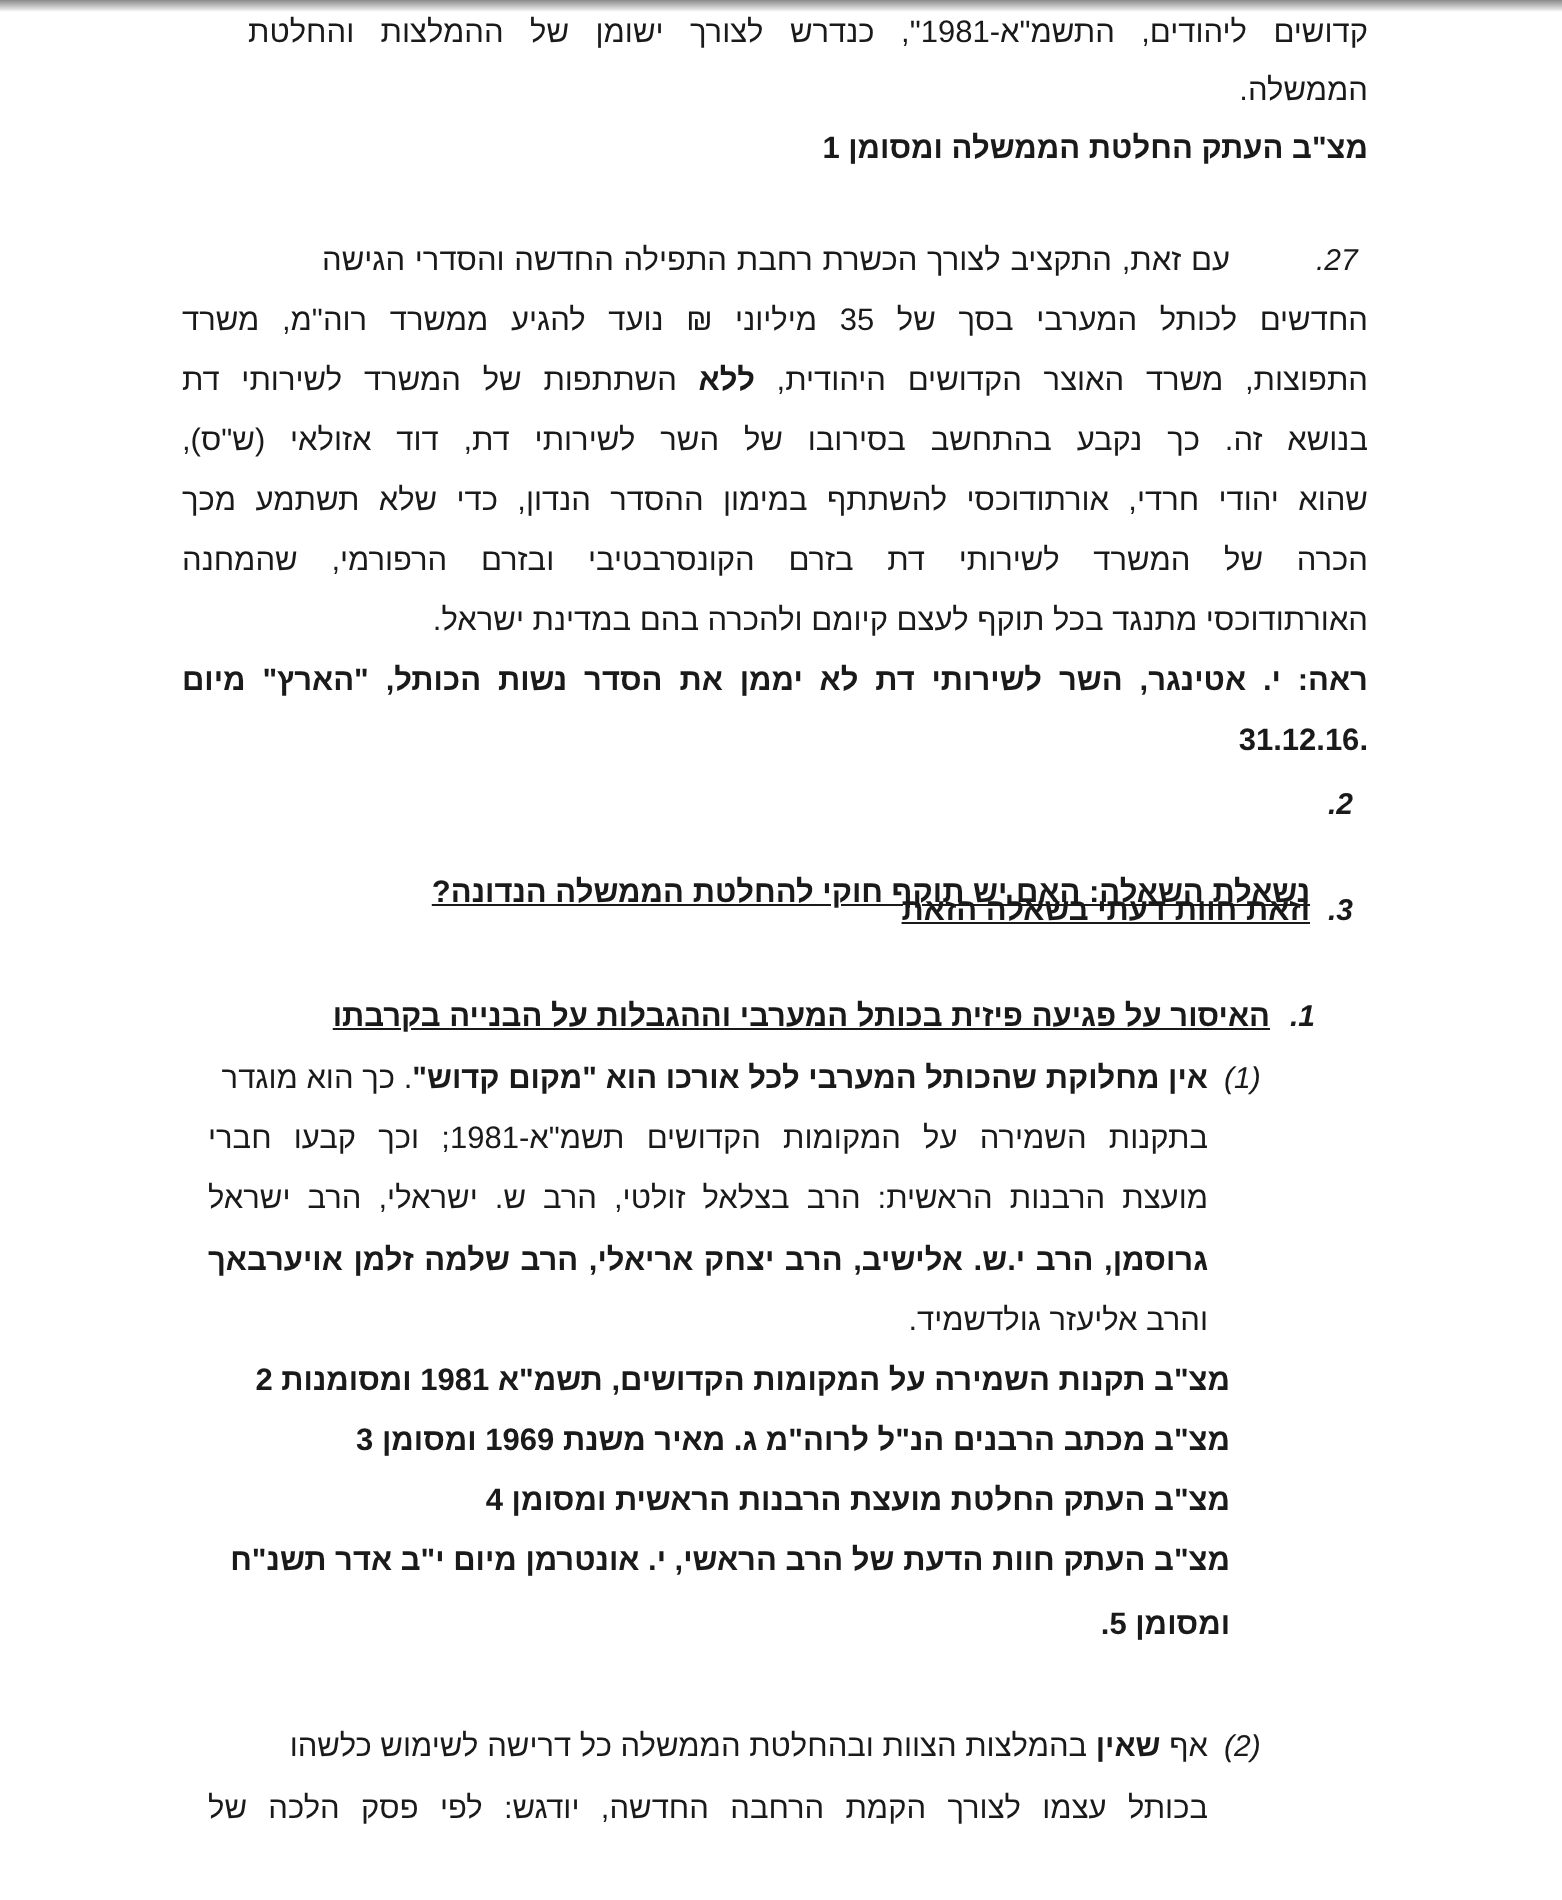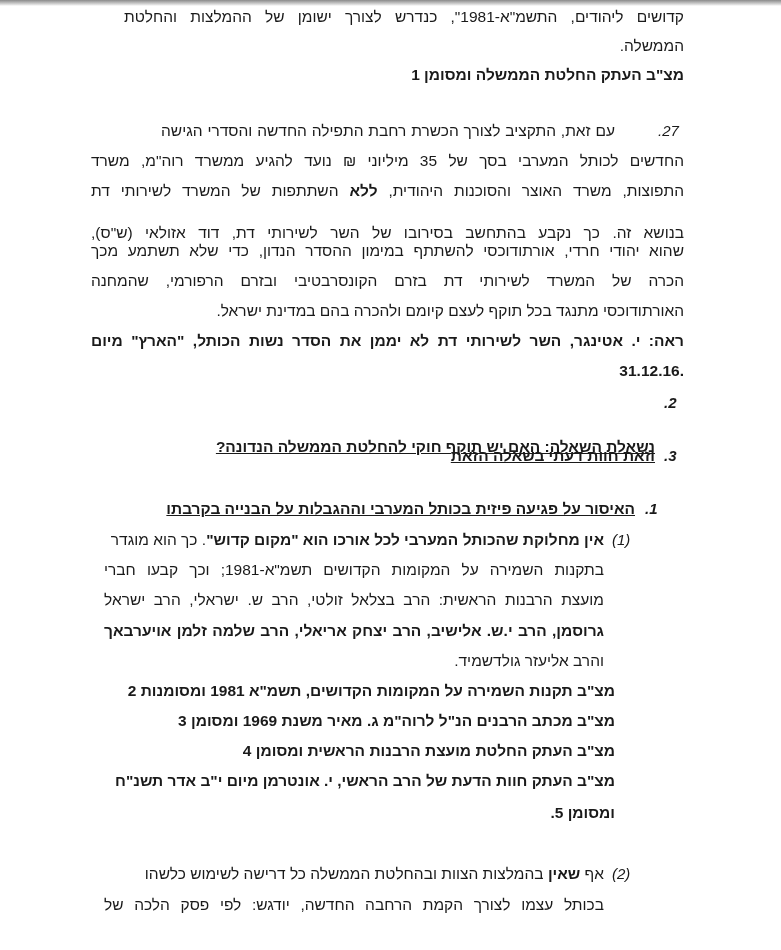--- a/index.html
+++ b/index.html
@@ -29,22 +29,22 @@
 
 <div class="page">
 
   <div class="line" style="top:7px; right:97px; width:560px;">קדושים ליהודים, התשמ"א-1981",  כנדרש לצורך ישומן של ההמלצות והחלטת</div>
   <div class="line noj" style="top:36px; right:97px; width:560px;">הממשלה.</div>
   <div class="line b noj" style="top:65px; right:97px; width:560px;">מצ"ב העתק החלטת הממשלה ומסומן 1</div>
 
   <span class="num" style="top:121px; left:658px;">.27</span>
   <div class="line" style="top:121px; right:166px; width:454px;">עם זאת, התקציב לצורך הכשרת רחבת התפילה החדשה והסדרי הגישה</div>
   <div class="line" style="top:151px; right:97px; width:593px;margin-left:24px;">החדשים לכותל המערבי בסך של 35 מיליוני ₪ נועד להגיע ממשרד רוה"מ,  משרד</div>
-  <div class="line" style="top:181px; right:97px; width:593px;"><span>התפוצות, משרד האוצר והסוכנות היהודית, </span><span class="b">ללא</span><span> השתתפות של המשרד לשירותי דת</span></div>
-  <div class="line" style="top:223px; right:97px; width:593px;">בנושא זה. כך נקבע בהתחשב בסירובו של השר לשירותי דת, דוד אזולאי (ש"ס),</div>
+  <div class="line" style="top:181px; right:97px; width:593px;"><span>התפוצות, משרד האוצר הקדושים היהודית, </span><span class="b">ללא</span><span> השתתפות של המשרד לשירותי דת</span></div>
+  <div class="line" style="top:211px; right:97px; width:593px;">בנושא זה. כך נקבע בהתחשב בסירובו של השר לשירותי דת, דוד אזולאי (ש"ס),</div>
   <div class="line" style="top:241px; right:97px; width:593px;">שהוא יהודי חרדי, אורתודוכסי להשתתף במימון ההסדר הנדון, כדי שלא תשתמע מכך</div>
   <div class="line" style="top:271px; right:97px; width:593px;">הכרה של המשרד לשירותי דת בזרם הקונסרבטיבי ובזרם הרפורמי, שהמחנה</div>
   <div class="line noj" style="top:301px; right:97px; width:593px;">האורתודוכסי מתנגד בכל תוקף לעצם קיומם ולהכרה בהם במדינת ישראל.</div>
   <div class="line b" style="top:331px; right:97px; width:593px;">ראה: י. אטינגר, השר לשירותי דת לא יממן את הסדר נשות הכותל, "הארץ" מיום</div>
   <div class="line b noj" style="top:361px; right:97px; width:593px;">.31.12.16</div>
 
   <span class="num b" style="top:393px; left:664px;">.2</span>
   <div class="line b u noj" style="top:393px; right:126px; width:500px;margin-top:44px;">נשאלת השאלה: האם יש תוקף חוקי להחלטת הממשלה הנדונה?</div>
 
   <span class="num b" style="top:446px; left:664px;">.3</span>

